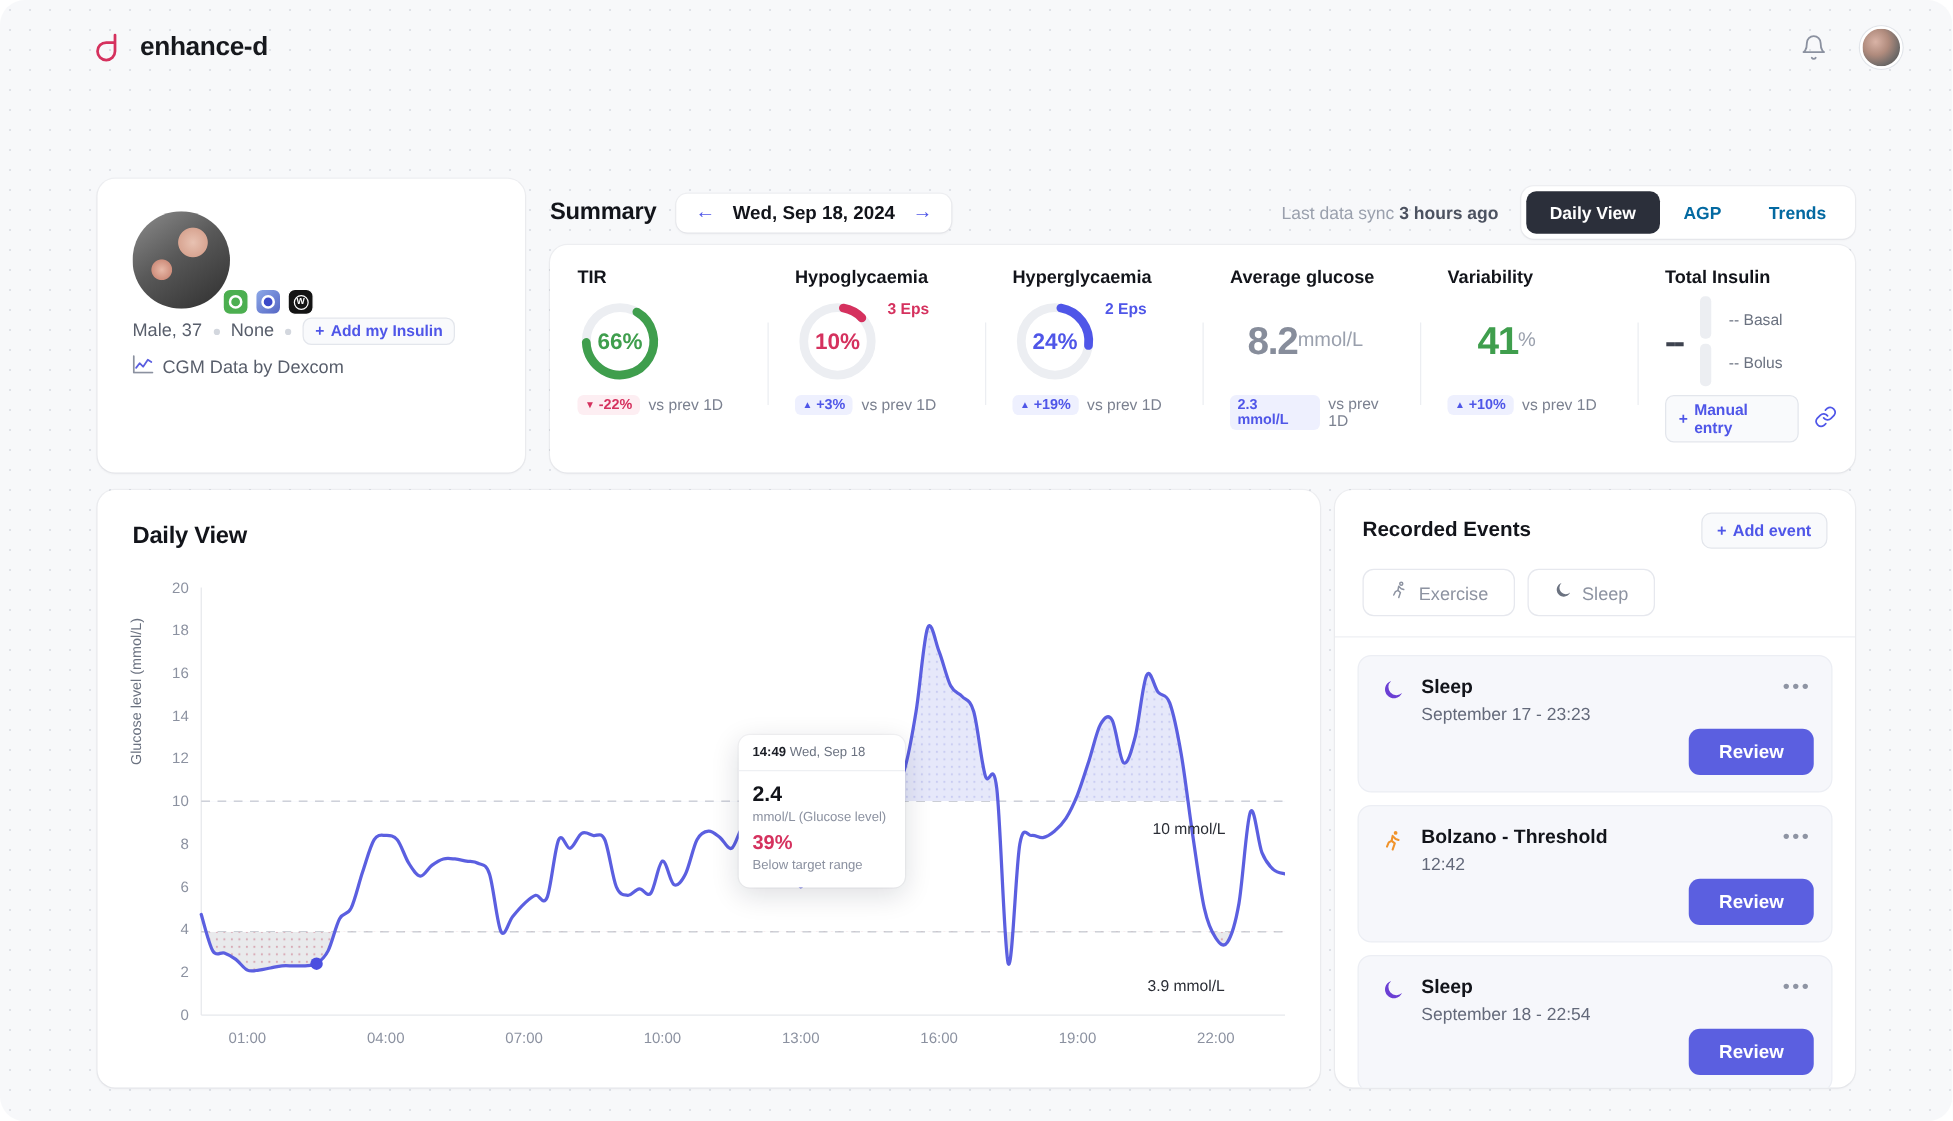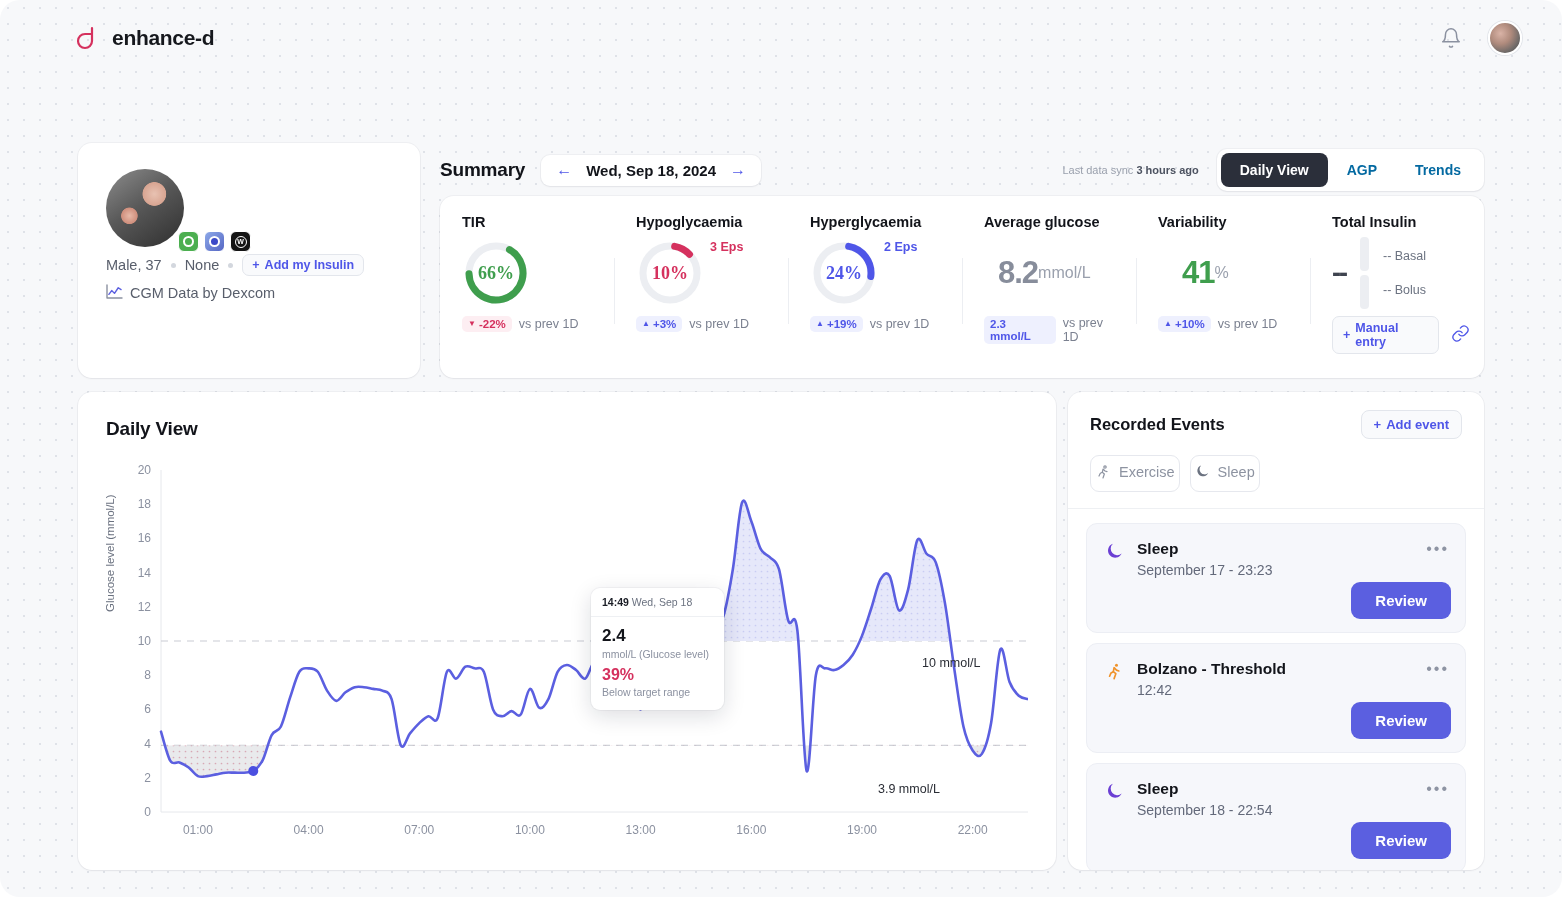--- a/index.html
+++ b/index.html
@@ -110,21 +110,21 @@
     display: flex; align-items: center;
   }
   .summary-title { font-size: 19px; font-weight: 700; color: #12141a; letter-spacing: -0.2px; }
   .date-nav {
     margin-left: 16px; display: flex; align-items: center; gap: 14px;
     background: #ffffff; border-radius: 9px; padding: 7px 15px;
     box-shadow: 0 1px 2px rgba(16,24,40,.05), 0 0 0 1px rgba(16,24,40,.04);
   }
   .date-nav .arrow { color: #4f56e8; font-size: 16px; cursor: pointer; line-height: 1; }
   .date-label { font-size: 15px; font-weight: 700; color: #12141a; }
-  .sync-text { margin-left: auto; font-size: 11px; color: #9aa0ad; white-space: nowrap; }
+  .sync-text { margin-left: auto; font-size: 14px; color: #9aa0ad; white-space: nowrap; }
   .sync-text b { color: #4c5260; font-weight: 700; }
   .tabs {
     margin-left: 18px; display: flex; align-items: center;
     background: #ffffff; border-radius: 10px; padding: 4px;
     box-shadow: 0 1px 2px rgba(16,24,40,.05), 0 0 0 1px rgba(16,24,40,.04);
   }
   .tab {
     padding: 9px 19px; font-size: 14px; font-weight: 700;
     color: #0369a1; border-radius: 8px; cursor: pointer; white-space: nowrap;
   }
@@ -134,21 +134,21 @@
   .metric { flex: 1; padding: 0 14px 0 22px; position: relative; }
   .metric + .metric::before {
     content: ""; position: absolute; left: 0; top: 44px; width: 1px; height: 66px;
     background: #eceef2;
   }
   .metric-label { font-size: 14.5px; font-weight: 700; color: #12141a; }
   .metric-body { height: 86px; display: flex; align-items: center; }
   .donut-wrap { position: relative; width: 68px; height: 68px; }
   .donut-val {
     position: absolute; inset: 0; display: flex; align-items: center; justify-content: center;
-    font-size: 18px; font-weight: 700; font-family: Liberation Serif, serif;
+    font-size: 18px; font-weight: 700;
   }
   .eps {
     margin-left: 6px; align-self: flex-start; margin-top: 10px;
     font-size: 12.5px; font-weight: 600;
   }
   .big-num { font-size: 31px; font-weight: 700; letter-spacing: -1px; }
   .big-unit { font-size: 16px; font-weight: 400; color: #9aa0ad; }
   .metric-foot { display: flex; align-items: center; gap: 7px; font-size: 12.5px; color: #7b8190; }
   .chip {
     display: inline-flex; align-items: center; gap: 3px;
@@ -180,22 +180,22 @@
   #events-card { left: 1068px; top: 392px; width: 416px; height: 478px; overflow: hidden; }
   .ev-head { padding: 18px 22px 0 22px; display: flex; align-items: center; justify-content: space-between; }
   .ev-title { font-size: 16.5px; font-weight: 700; color: #12141a; }
   .add-event {
     display: inline-flex; align-items: center; gap: 5px;
     border: 1px solid #e3e6ec; background: #f9fafc; border-radius: 8px;
     padding: 6px 12px; color: #4f56e8; font-size: 13px; font-weight: 700; cursor: pointer;
   }
   .ev-filters { display: flex; gap: 10px; padding: 16px 22px 16px 22px; border-bottom: 1px solid #eef0f3; }
   .ev-filter {
-    display: inline-flex; align-items: flex-start; gap: 8px;
-    border: 1px solid #e6e8ee; border-radius: 9px; padding: 8px 4px;
+    display: inline-flex; align-items: flex-end; gap: 8px;
+    border: 1px solid #e6e8ee; border-radius: 9px; padding: 8px 20px;
     font-size: 14.5px; color: #8d93a1; background: #fff; cursor: pointer;
   }
   .ev-list { padding: 14px 18px; display: flex; flex-direction: column; gap: 10px; }
   .ev-item {
     position: relative; background: #f6f7fb; border: 1px solid #eceef4;
     border-radius: 11px; padding: 16px 16px 14px 16px; min-height: 110px;
   }
   .ev-row { display: flex; align-items: flex-start; gap: 12px; }
   .ev-icon { width: 22px; height: 22px; display: flex; align-items: center; justify-content: center; font-size: 17px; }
   .ev-name { font-size: 15.5px; font-weight: 700; color: #12141a; }
@@ -480,21 +480,21 @@
         <line x1="55" y1="350" x2="922" y2="350" stroke="#e6e8ec" stroke-width="1"></line>
         <line id="line-high" x1="55" y1="179" x2="922" y2="179" stroke="#c9ccd3" stroke-width="1.2" stroke-dasharray="7 6"></line>
         <line id="line-low" x1="55" y1="283.31" x2="922" y2="283.31" stroke="#c9ccd3" stroke-width="1.2" stroke-dasharray="7 6"></line>
         <path id="area-high" fill="url(#dotfill)" clip-path="url(#above10)" d="M 55 269.63 C 56.537234042553195 274.475, 61.14893617021277 293.57, 64.22340425531915 298.7 C 67.29787234042554 303.83, 70.37234042553192 299.27000000000004, 73.4468085106383 300.41 C 76.5212765957447 301.55, 79.59574468085106 303.26000000000005, 82.67021276595744 305.54 C 85.74468085106383 307.82, 88.81914893617021 312.66499999999996, 91.8936170212766 314.09 C 94.96808510638299 315.515, 98.04255319148936 314.375, 101.11702127659575 314.09 C 104.19148936170214 313.80499999999995, 107.2659574468085 312.95, 110.34042553191489 312.38 C 113.41489361702128 311.81, 116.48936170212765 310.95500000000004, 119.56382978723404 310.67 C 122.63829787234043 310.385, 125.7127659574468 310.67, 128.7872340425532 310.67 C 131.86170212765958 310.67, 134.93617021276594 310.95500000000004, 138.01063829787233 310.67 C 141.08510638297872 310.385, 144.1595744680851 310.955, 147.2340425531915 308.96 C 150.3085106382979 306.965, 153.38297872340425 304.685, 156.45744680851064 298.7 C 159.53191489361703 292.715, 162.6063829787234 278.75, 165.68085106382978 273.05 C 168.75531914893617 267.35, 171.82978723404256 270.77, 174.90425531914894 264.5 C 177.97872340425533 258.23, 181.0531914893617 244.55, 184.12765957446808 235.43 C 187.20212765957447 226.31, 190.27659574468086 214.625, 193.35106382978725 209.78 C 196.42553191489364 204.935, 199.5 206.35999999999999, 202.5744680851064 206.35999999999999 C 205.64893617021278 206.35999999999999, 208.72340425531914 206.075, 211.79787234042553 209.78 C 214.87234042553192 213.485, 217.94680851063828 223.745, 221.02127659574467 228.59 C 224.09574468085106 233.435, 227.17021276595742 238.565, 230.2446808510638 238.85 C 233.3191489361702 239.135, 236.39361702127658 232.58, 239.46808510638297 230.3 C 242.54255319148936 228.02, 245.61702127659572 226.025, 248.6914893617021 225.17000000000002 C 251.7659574468085 224.31500000000003, 254.8404255319149 224.88500000000002, 257.9148936170213 225.17000000000002 C 260.98936170212767 225.455, 264.06382978723406 226.31, 267.13829787234044 226.88 C 270.21276595744683 227.45, 273.28723404255317 226.88, 276.36170212765956 228.59 C 279.43617021276594 230.3, 282.51063829787233 228.02, 285.5851063829787 237.14000000000001 C 288.6595744680851 246.26000000000002, 291.7340425531915 277.61, 294.8085106382979 283.31 C 297.8829787234043 289.01, 300.95744680851067 275.045, 304.03191489361706 271.34000000000003 C 307.10638297872345 267.63500000000005, 310.1808510638298 263.93, 313.25531914893617 261.08 C 316.32978723404256 258.22999999999996, 319.40425531914894 255.095, 322.47872340425533 254.24 C 325.5531914893617 253.38500000000002, 328.6276595744681 263.36, 331.7021276595745 255.95 C 334.7765957446809 248.54, 337.8510638297872 216.335, 340.9255319148936 209.78 C 344 203.225, 347.0744680851064 217.475, 350.1489361702128 216.62 C 353.22340425531917 215.76500000000001, 356.29787234042556 206.36, 359.37234042553195 204.65 C 362.44680851063833 202.94, 365.52127659574467 205.505, 368.59574468085106 206.35999999999999 C 371.67021276595744 207.21499999999997, 374.74468085106383 202.94, 377.8191489361702 209.78 C 380.8936170212766 216.62, 383.96808510638294 239.99, 387.04255319148933 247.4 C 390.1170212765957 254.81, 393.1914893617021 253.955, 396.2659574468085 254.24 C 399.3404255319149 254.525, 402.4148936170212 249.39499999999998, 405.4893617021276 249.10999999999999 C 408.563829787234 248.825, 411.6382978723404 256.23499999999996, 414.7127659574468 252.52999999999997 C 417.78723404255317 248.825, 420.86170212765956 228.01999999999998, 423.93617021276594 226.88 C 427.01063829787233 225.74, 430.0851063829787 243.98, 433.1595744680851 245.69 C 436.2340425531915 247.4, 439.30851063829783 243.125, 442.3829787234042 237.14000000000001 C 445.4574468085106 231.15500000000003, 448.531914893617 215.48000000000002, 451.6063829787234 209.78 C 454.6808510638298 204.07999999999998, 457.75531914893617 203.225, 460.82978723404256 202.94 C 463.90425531914894 202.655, 466.97872340425533 205.79, 470.0531914893617 208.07 C 473.1276595744681 210.35, 476.20212765957444 218.04500000000002, 479.27659574468083 216.62 C 482.3510638297872 215.195, 485.4255319148936 201.23, 488.5 199.51999999999998 C 491.5744680851064 197.80999999999997, 494.6489361702127 202.08499999999998, 497.7234042553191 206.35999999999999 C 500.7978723404255 210.635, 503.87234042553195 221.18, 506.94680851063833 225.17000000000002 C 510.0212765957447 229.16000000000003, 513.0957446808511 231.15500000000003, 516.1702127659574 230.3 C 519.2446808510638 229.445, 522.3191489361702 217.19, 525.3936170212766 220.04 C 528.4680851063829 222.89, 531.5425531914893 247.4, 534.6170212765958 247.4 C 537.6914893617022 247.4, 540.7659574468084 226.31, 543.8404255319149 220.04 C 546.9148936170213 213.76999999999998, 549.9893617021278 214.055, 553.0638297872341 209.78 C 556.1382978723404 205.505, 559.2127659574469 197.81, 562.2872340425532 194.39000000000001 C 565.3617021276596 190.97000000000003, 568.436170212766 191.255, 571.5106382978723 189.26 C 574.5851063829787 187.265, 577.6595744680851 182.42, 580.7340425531916 182.42 C 583.808510638298 182.42, 586.8829787234043 189.82999999999998, 589.9574468085107 189.26 C 593.031914893617 188.69, 596.1063829787233 182.42000000000002, 599.1808510638298 179 C 602.2553191489362 175.57999999999998, 605.3297872340427 173.015, 608.404255319149 168.73999999999998 C 611.4787234042553 164.46499999999997, 614.5531914893618 163.61, 617.6276595744681 153.35000000000002 C 620.7021276595744 143.09000000000003, 623.7765957446809 125.99000000000001, 626.8510638297872 107.18 C 629.9255319148936 88.37, 633 48.470000000000006, 636.0744680851064 40.49000000000001 C 639.1489361702129 32.51000000000001, 642.2234042553191 51.60500000000002, 645.2978723404256 59.30000000000001 C 648.372340425532 66.995, 651.4468085106384 80.67499999999997, 654.5212765957448 86.65999999999997 C 657.5957446808511 92.64499999999997, 660.6702127659576 91.79, 663.7446808510639 95.21000000000001 C 666.8191489361702 98.63000000000001, 669.8936170212767 96.635, 672.968085106383 107.18 C 676.0425531914893 117.72500000000001, 679.1170212765958 148.22000000000003, 682.1914893617021 158.48000000000002 C 685.2659574468084 168.74, 688.3404255319149 143.66, 691.4148936170213 168.73999999999998 C 694.4893617021278 193.81999999999996, 697.5638297872341 301.54999999999995, 700.6382978723404 308.96 C 703.7127659574468 316.37, 706.7872340425532 230.29999999999998, 709.8617021276596 213.2 C 712.9361702127659 196.1, 716.0106382978722 207.21499999999997, 719.0851063829787 206.35999999999999 C 722.1595744680851 205.505, 725.2340425531916 208.64, 728.3085106382979 208.07 C 731.3829787234042 207.5, 734.4574468085107 205.505, 737.531914893617 202.94 C 740.6063829787233 200.375, 743.6808510638298 197.525, 746.7553191489361 192.68 C 749.8297872340424 187.835, 752.9042553191489 181.565, 755.9787234042552 173.87 C 759.0531914893616 166.175, 762.127659574468 155.91500000000002, 765.2021276595744 146.51000000000002 C 768.2765957446809 137.10500000000002, 771.3510638297871 122.85500000000003, 774.4255319148936 117.44000000000003 C 777.5 112.02500000000002, 780.5744680851064 108.88999999999999, 783.6489361702128 114.01999999999998 C 786.7234042553191 119.14999999999998, 789.7978723404256 145.93999999999997, 792.8723404255319 148.21999999999997 C 795.9468085106382 150.49999999999997, 799.0212765957447 139.385, 802.095744680851 127.69999999999999 C 805.1702127659573 116.015, 808.2446808510638 84.09500000000001, 811.3191489361702 78.11000000000001 C 814.3936170212767 72.12500000000001, 817.468085106383 88.08500000000002, 820.5425531914893 91.79000000000002 C 823.6170212765957 95.49500000000002, 826.691489361702 92.075, 829.7659574468084 100.34 C 832.8404255319149 108.605, 835.9148936170213 123.71, 838.9893617021277 141.38 C 842.063829787234 159.04999999999998, 845.1382978723404 185.83999999999997, 848.2127659574468 206.35999999999999 C 851.2872340425531 226.88, 854.3617021276596 250.82, 857.4361702127659 264.5 C 860.5106382978722 278.18, 863.5851063829787 283.88, 866.6595744680851 288.44 C 869.7340425531916 293, 872.8085106382978 296.42, 875.8829787234042 291.86 C 878.9574468085107 287.3, 882.0319148936171 278.465, 885.1063829787234 261.08 C 888.1808510638298 243.695, 891.2553191489362 194.39000000000001, 894.3297872340426 187.55 C 897.4042553191489 180.71, 900.4787234042553 212.345, 903.5531914893617 220.04 C 906.627659574468 227.73499999999999, 909.7021276595744 230.87000000000003, 912.7765957446809 233.72000000000003 C 915.8510638297873 236.57000000000002, 920.4627659574468 236.57000000000002, 922 237.14000000000001 L 922 179 L 55 179 Z"></path>
         <path id="area-low" fill="url(#dotlow)" clip-path="url(#below39)" d="M 55 269.63 C 56.537234042553195 274.475, 61.14893617021277 293.57, 64.22340425531915 298.7 C 67.29787234042554 303.83, 70.37234042553192 299.27000000000004, 73.4468085106383 300.41 C 76.5212765957447 301.55, 79.59574468085106 303.26000000000005, 82.67021276595744 305.54 C 85.74468085106383 307.82, 88.81914893617021 312.66499999999996, 91.8936170212766 314.09 C 94.96808510638299 315.515, 98.04255319148936 314.375, 101.11702127659575 314.09 C 104.19148936170214 313.80499999999995, 107.2659574468085 312.95, 110.34042553191489 312.38 C 113.41489361702128 311.81, 116.48936170212765 310.95500000000004, 119.56382978723404 310.67 C 122.63829787234043 310.385, 125.7127659574468 310.67, 128.7872340425532 310.67 C 131.86170212765958 310.67, 134.93617021276594 310.95500000000004, 138.01063829787233 310.67 C 141.08510638297872 310.385, 144.1595744680851 310.955, 147.2340425531915 308.96 C 150.3085106382979 306.965, 153.38297872340425 304.685, 156.45744680851064 298.7 C 159.53191489361703 292.715, 162.6063829787234 278.75, 165.68085106382978 273.05 C 168.75531914893617 267.35, 171.82978723404256 270.77, 174.90425531914894 264.5 C 177.97872340425533 258.23, 181.0531914893617 244.55, 184.12765957446808 235.43 C 187.20212765957447 226.31, 190.27659574468086 214.625, 193.35106382978725 209.78 C 196.42553191489364 204.935, 199.5 206.35999999999999, 202.5744680851064 206.35999999999999 C 205.64893617021278 206.35999999999999, 208.72340425531914 206.075, 211.79787234042553 209.78 C 214.87234042553192 213.485, 217.94680851063828 223.745, 221.02127659574467 228.59 C 224.09574468085106 233.435, 227.17021276595742 238.565, 230.2446808510638 238.85 C 233.3191489361702 239.135, 236.39361702127658 232.58, 239.46808510638297 230.3 C 242.54255319148936 228.02, 245.61702127659572 226.025, 248.6914893617021 225.17000000000002 C 251.7659574468085 224.31500000000003, 254.8404255319149 224.88500000000002, 257.9148936170213 225.17000000000002 C 260.98936170212767 225.455, 264.06382978723406 226.31, 267.13829787234044 226.88 C 270.21276595744683 227.45, 273.28723404255317 226.88, 276.36170212765956 228.59 C 279.43617021276594 230.3, 282.51063829787233 228.02, 285.5851063829787 237.14000000000001 C 288.6595744680851 246.26000000000002, 291.7340425531915 277.61, 294.8085106382979 283.31 C 297.8829787234043 289.01, 300.95744680851067 275.045, 304.03191489361706 271.34000000000003 C 307.10638297872345 267.63500000000005, 310.1808510638298 263.93, 313.25531914893617 261.08 C 316.32978723404256 258.22999999999996, 319.40425531914894 255.095, 322.47872340425533 254.24 C 325.5531914893617 253.38500000000002, 328.6276595744681 263.36, 331.7021276595745 255.95 C 334.7765957446809 248.54, 337.8510638297872 216.335, 340.9255319148936 209.78 C 344 203.225, 347.0744680851064 217.475, 350.1489361702128 216.62 C 353.22340425531917 215.76500000000001, 356.29787234042556 206.36, 359.37234042553195 204.65 C 362.44680851063833 202.94, 365.52127659574467 205.505, 368.59574468085106 206.35999999999999 C 371.67021276595744 207.21499999999997, 374.74468085106383 202.94, 377.8191489361702 209.78 C 380.8936170212766 216.62, 383.96808510638294 239.99, 387.04255319148933 247.4 C 390.1170212765957 254.81, 393.1914893617021 253.955, 396.2659574468085 254.24 C 399.3404255319149 254.525, 402.4148936170212 249.39499999999998, 405.4893617021276 249.10999999999999 C 408.563829787234 248.825, 411.6382978723404 256.23499999999996, 414.7127659574468 252.52999999999997 C 417.78723404255317 248.825, 420.86170212765956 228.01999999999998, 423.93617021276594 226.88 C 427.01063829787233 225.74, 430.0851063829787 243.98, 433.1595744680851 245.69 C 436.2340425531915 247.4, 439.30851063829783 243.125, 442.3829787234042 237.14000000000001 C 445.4574468085106 231.15500000000003, 448.531914893617 215.48000000000002, 451.6063829787234 209.78 C 454.6808510638298 204.07999999999998, 457.75531914893617 203.225, 460.82978723404256 202.94 C 463.90425531914894 202.655, 466.97872340425533 205.79, 470.0531914893617 208.07 C 473.1276595744681 210.35, 476.20212765957444 218.04500000000002, 479.27659574468083 216.62 C 482.3510638297872 215.195, 485.4255319148936 201.23, 488.5 199.51999999999998 C 491.5744680851064 197.80999999999997, 494.6489361702127 202.08499999999998, 497.7234042553191 206.35999999999999 C 500.7978723404255 210.635, 503.87234042553195 221.18, 506.94680851063833 225.17000000000002 C 510.0212765957447 229.16000000000003, 513.0957446808511 231.15500000000003, 516.1702127659574 230.3 C 519.2446808510638 229.445, 522.3191489361702 217.19, 525.3936170212766 220.04 C 528.4680851063829 222.89, 531.5425531914893 247.4, 534.6170212765958 247.4 C 537.6914893617022 247.4, 540.7659574468084 226.31, 543.8404255319149 220.04 C 546.9148936170213 213.76999999999998, 549.9893617021278 214.055, 553.0638297872341 209.78 C 556.1382978723404 205.505, 559.2127659574469 197.81, 562.2872340425532 194.39000000000001 C 565.3617021276596 190.97000000000003, 568.436170212766 191.255, 571.5106382978723 189.26 C 574.5851063829787 187.265, 577.6595744680851 182.42, 580.7340425531916 182.42 C 583.808510638298 182.42, 586.8829787234043 189.82999999999998, 589.9574468085107 189.26 C 593.031914893617 188.69, 596.1063829787233 182.42000000000002, 599.1808510638298 179 C 602.2553191489362 175.57999999999998, 605.3297872340427 173.015, 608.404255319149 168.73999999999998 C 611.4787234042553 164.46499999999997, 614.5531914893618 163.61, 617.6276595744681 153.35000000000002 C 620.7021276595744 143.09000000000003, 623.7765957446809 125.99000000000001, 626.8510638297872 107.18 C 629.9255319148936 88.37, 633 48.470000000000006, 636.0744680851064 40.49000000000001 C 639.1489361702129 32.51000000000001, 642.2234042553191 51.60500000000002, 645.2978723404256 59.30000000000001 C 648.372340425532 66.995, 651.4468085106384 80.67499999999997, 654.5212765957448 86.65999999999997 C 657.5957446808511 92.64499999999997, 660.6702127659576 91.79, 663.7446808510639 95.21000000000001 C 666.8191489361702 98.63000000000001, 669.8936170212767 96.635, 672.968085106383 107.18 C 676.0425531914893 117.72500000000001, 679.1170212765958 148.22000000000003, 682.1914893617021 158.48000000000002 C 685.2659574468084 168.74, 688.3404255319149 143.66, 691.4148936170213 168.73999999999998 C 694.4893617021278 193.81999999999996, 697.5638297872341 301.54999999999995, 700.6382978723404 308.96 C 703.7127659574468 316.37, 706.7872340425532 230.29999999999998, 709.8617021276596 213.2 C 712.9361702127659 196.1, 716.0106382978722 207.21499999999997, 719.0851063829787 206.35999999999999 C 722.1595744680851 205.505, 725.2340425531916 208.64, 728.3085106382979 208.07 C 731.3829787234042 207.5, 734.4574468085107 205.505, 737.531914893617 202.94 C 740.6063829787233 200.375, 743.6808510638298 197.525, 746.7553191489361 192.68 C 749.8297872340424 187.835, 752.9042553191489 181.565, 755.9787234042552 173.87 C 759.0531914893616 166.175, 762.127659574468 155.91500000000002, 765.2021276595744 146.51000000000002 C 768.2765957446809 137.10500000000002, 771.3510638297871 122.85500000000003, 774.4255319148936 117.44000000000003 C 777.5 112.02500000000002, 780.5744680851064 108.88999999999999, 783.6489361702128 114.01999999999998 C 786.7234042553191 119.14999999999998, 789.7978723404256 145.93999999999997, 792.8723404255319 148.21999999999997 C 795.9468085106382 150.49999999999997, 799.0212765957447 139.385, 802.095744680851 127.69999999999999 C 805.1702127659573 116.015, 808.2446808510638 84.09500000000001, 811.3191489361702 78.11000000000001 C 814.3936170212767 72.12500000000001, 817.468085106383 88.08500000000002, 820.5425531914893 91.79000000000002 C 823.6170212765957 95.49500000000002, 826.691489361702 92.075, 829.7659574468084 100.34 C 832.8404255319149 108.605, 835.9148936170213 123.71, 838.9893617021277 141.38 C 842.063829787234 159.04999999999998, 845.1382978723404 185.83999999999997, 848.2127659574468 206.35999999999999 C 851.2872340425531 226.88, 854.3617021276596 250.82, 857.4361702127659 264.5 C 860.5106382978722 278.18, 863.5851063829787 283.88, 866.6595744680851 288.44 C 869.7340425531916 293, 872.8085106382978 296.42, 875.8829787234042 291.86 C 878.9574468085107 287.3, 882.0319148936171 278.465, 885.1063829787234 261.08 C 888.1808510638298 243.695, 891.2553191489362 194.39000000000001, 894.3297872340426 187.55 C 897.4042553191489 180.71, 900.4787234042553 212.345, 903.5531914893617 220.04 C 906.627659574468 227.73499999999999, 909.7021276595744 230.87000000000003, 912.7765957446809 233.72000000000003 C 915.8510638297873 236.57000000000002, 920.4627659574468 236.57000000000002, 922 237.14000000000001 L 922 283.31 L 55 283.31 Z"></path>
         <path id="gluc-line" fill="none" stroke="#5b5fe0" stroke-width="2.6" stroke-linejoin="round" stroke-linecap="round" d="M 55 269.63 C 56.537234042553195 274.475, 61.14893617021277 293.57, 64.22340425531915 298.7 C 67.29787234042554 303.83, 70.37234042553192 299.27000000000004, 73.4468085106383 300.41 C 76.5212765957447 301.55, 79.59574468085106 303.26000000000005, 82.67021276595744 305.54 C 85.74468085106383 307.82, 88.81914893617021 312.66499999999996, 91.8936170212766 314.09 C 94.96808510638299 315.515, 98.04255319148936 314.375, 101.11702127659575 314.09 C 104.19148936170214 313.80499999999995, 107.2659574468085 312.95, 110.34042553191489 312.38 C 113.41489361702128 311.81, 116.48936170212765 310.95500000000004, 119.56382978723404 310.67 C 122.63829787234043 310.385, 125.7127659574468 310.67, 128.7872340425532 310.67 C 131.86170212765958 310.67, 134.93617021276594 310.95500000000004, 138.01063829787233 310.67 C 141.08510638297872 310.385, 144.1595744680851 310.955, 147.2340425531915 308.96 C 150.3085106382979 306.965, 153.38297872340425 304.685, 156.45744680851064 298.7 C 159.53191489361703 292.715, 162.6063829787234 278.75, 165.68085106382978 273.05 C 168.75531914893617 267.35, 171.82978723404256 270.77, 174.90425531914894 264.5 C 177.97872340425533 258.23, 181.0531914893617 244.55, 184.12765957446808 235.43 C 187.20212765957447 226.31, 190.27659574468086 214.625, 193.35106382978725 209.78 C 196.42553191489364 204.935, 199.5 206.35999999999999, 202.5744680851064 206.35999999999999 C 205.64893617021278 206.35999999999999, 208.72340425531914 206.075, 211.79787234042553 209.78 C 214.87234042553192 213.485, 217.94680851063828 223.745, 221.02127659574467 228.59 C 224.09574468085106 233.435, 227.17021276595742 238.565, 230.2446808510638 238.85 C 233.3191489361702 239.135, 236.39361702127658 232.58, 239.46808510638297 230.3 C 242.54255319148936 228.02, 245.61702127659572 226.025, 248.6914893617021 225.17000000000002 C 251.7659574468085 224.31500000000003, 254.8404255319149 224.88500000000002, 257.9148936170213 225.17000000000002 C 260.98936170212767 225.455, 264.06382978723406 226.31, 267.13829787234044 226.88 C 270.21276595744683 227.45, 273.28723404255317 226.88, 276.36170212765956 228.59 C 279.43617021276594 230.3, 282.51063829787233 228.02, 285.5851063829787 237.14000000000001 C 288.6595744680851 246.26000000000002, 291.7340425531915 277.61, 294.8085106382979 283.31 C 297.8829787234043 289.01, 300.95744680851067 275.045, 304.03191489361706 271.34000000000003 C 307.10638297872345 267.63500000000005, 310.1808510638298 263.93, 313.25531914893617 261.08 C 316.32978723404256 258.22999999999996, 319.40425531914894 255.095, 322.47872340425533 254.24 C 325.5531914893617 253.38500000000002, 328.6276595744681 263.36, 331.7021276595745 255.95 C 334.7765957446809 248.54, 337.8510638297872 216.335, 340.9255319148936 209.78 C 344 203.225, 347.0744680851064 217.475, 350.1489361702128 216.62 C 353.22340425531917 215.76500000000001, 356.29787234042556 206.36, 359.37234042553195 204.65 C 362.44680851063833 202.94, 365.52127659574467 205.505, 368.59574468085106 206.35999999999999 C 371.67021276595744 207.21499999999997, 374.74468085106383 202.94, 377.8191489361702 209.78 C 380.8936170212766 216.62, 383.96808510638294 239.99, 387.04255319148933 247.4 C 390.1170212765957 254.81, 393.1914893617021 253.955, 396.2659574468085 254.24 C 399.3404255319149 254.525, 402.4148936170212 249.39499999999998, 405.4893617021276 249.10999999999999 C 408.563829787234 248.825, 411.6382978723404 256.23499999999996, 414.7127659574468 252.52999999999997 C 417.78723404255317 248.825, 420.86170212765956 228.01999999999998, 423.93617021276594 226.88 C 427.01063829787233 225.74, 430.0851063829787 243.98, 433.1595744680851 245.69 C 436.2340425531915 247.4, 439.30851063829783 243.125, 442.3829787234042 237.14000000000001 C 445.4574468085106 231.15500000000003, 448.531914893617 215.48000000000002, 451.6063829787234 209.78 C 454.6808510638298 204.07999999999998, 457.75531914893617 203.225, 460.82978723404256 202.94 C 463.90425531914894 202.655, 466.97872340425533 205.79, 470.0531914893617 208.07 C 473.1276595744681 210.35, 476.20212765957444 218.04500000000002, 479.27659574468083 216.62 C 482.3510638297872 215.195, 485.4255319148936 201.23, 488.5 199.51999999999998 C 491.5744680851064 197.80999999999997, 494.6489361702127 202.08499999999998, 497.7234042553191 206.35999999999999 C 500.7978723404255 210.635, 503.87234042553195 221.18, 506.94680851063833 225.17000000000002 C 510.0212765957447 229.16000000000003, 513.0957446808511 231.15500000000003, 516.1702127659574 230.3 C 519.2446808510638 229.445, 522.3191489361702 217.19, 525.3936170212766 220.04 C 528.4680851063829 222.89, 531.5425531914893 247.4, 534.6170212765958 247.4 C 537.6914893617022 247.4, 540.7659574468084 226.31, 543.8404255319149 220.04 C 546.9148936170213 213.76999999999998, 549.9893617021278 214.055, 553.0638297872341 209.78 C 556.1382978723404 205.505, 559.2127659574469 197.81, 562.2872340425532 194.39000000000001 C 565.3617021276596 190.97000000000003, 568.436170212766 191.255, 571.5106382978723 189.26 C 574.5851063829787 187.265, 577.6595744680851 182.42, 580.7340425531916 182.42 C 583.808510638298 182.42, 586.8829787234043 189.82999999999998, 589.9574468085107 189.26 C 593.031914893617 188.69, 596.1063829787233 182.42000000000002, 599.1808510638298 179 C 602.2553191489362 175.57999999999998, 605.3297872340427 173.015, 608.404255319149 168.73999999999998 C 611.4787234042553 164.46499999999997, 614.5531914893618 163.61, 617.6276595744681 153.35000000000002 C 620.7021276595744 143.09000000000003, 623.7765957446809 125.99000000000001, 626.8510638297872 107.18 C 629.9255319148936 88.37, 633 48.470000000000006, 636.0744680851064 40.49000000000001 C 639.1489361702129 32.51000000000001, 642.2234042553191 51.60500000000002, 645.2978723404256 59.30000000000001 C 648.372340425532 66.995, 651.4468085106384 80.67499999999997, 654.5212765957448 86.65999999999997 C 657.5957446808511 92.64499999999997, 660.6702127659576 91.79, 663.7446808510639 95.21000000000001 C 666.8191489361702 98.63000000000001, 669.8936170212767 96.635, 672.968085106383 107.18 C 676.0425531914893 117.72500000000001, 679.1170212765958 148.22000000000003, 682.1914893617021 158.48000000000002 C 685.2659574468084 168.74, 688.3404255319149 143.66, 691.4148936170213 168.73999999999998 C 694.4893617021278 193.81999999999996, 697.5638297872341 301.54999999999995, 700.6382978723404 308.96 C 703.7127659574468 316.37, 706.7872340425532 230.29999999999998, 709.8617021276596 213.2 C 712.9361702127659 196.1, 716.0106382978722 207.21499999999997, 719.0851063829787 206.35999999999999 C 722.1595744680851 205.505, 725.2340425531916 208.64, 728.3085106382979 208.07 C 731.3829787234042 207.5, 734.4574468085107 205.505, 737.531914893617 202.94 C 740.6063829787233 200.375, 743.6808510638298 197.525, 746.7553191489361 192.68 C 749.8297872340424 187.835, 752.9042553191489 181.565, 755.9787234042552 173.87 C 759.0531914893616 166.175, 762.127659574468 155.91500000000002, 765.2021276595744 146.51000000000002 C 768.2765957446809 137.10500000000002, 771.3510638297871 122.85500000000003, 774.4255319148936 117.44000000000003 C 777.5 112.02500000000002, 780.5744680851064 108.88999999999999, 783.6489361702128 114.01999999999998 C 786.7234042553191 119.14999999999998, 789.7978723404256 145.93999999999997, 792.8723404255319 148.21999999999997 C 795.9468085106382 150.49999999999997, 799.0212765957447 139.385, 802.095744680851 127.69999999999999 C 805.1702127659573 116.015, 808.2446808510638 84.09500000000001, 811.3191489361702 78.11000000000001 C 814.3936170212767 72.12500000000001, 817.468085106383 88.08500000000002, 820.5425531914893 91.79000000000002 C 823.6170212765957 95.49500000000002, 826.691489361702 92.075, 829.7659574468084 100.34 C 832.8404255319149 108.605, 835.9148936170213 123.71, 838.9893617021277 141.38 C 842.063829787234 159.04999999999998, 845.1382978723404 185.83999999999997, 848.2127659574468 206.35999999999999 C 851.2872340425531 226.88, 854.3617021276596 250.82, 857.4361702127659 264.5 C 860.5106382978722 278.18, 863.5851063829787 283.88, 866.6595744680851 288.44 C 869.7340425531916 293, 872.8085106382978 296.42, 875.8829787234042 291.86 C 878.9574468085107 287.3, 882.0319148936171 278.465, 885.1063829787234 261.08 C 888.1808510638298 243.695, 891.2553191489362 194.39000000000001, 894.3297872340426 187.55 C 897.4042553191489 180.71, 900.4787234042553 212.345, 903.5531914893617 220.04 C 906.627659574468 227.73499999999999, 909.7021276595744 230.87000000000003, 912.7765957446809 233.72000000000003 C 915.8510638297873 236.57000000000002, 920.4627659574468 236.57000000000002, 922 237.14000000000001"></path>
         <circle id="hl-point" cx="147.2340425531915" cy="308.96" r="5" fill="#4b4fe0"></circle>
       </svg>
 
       <span class="band-label" id="lbl-high" style="left: 816px; top: 161px;">10 mmol/L</span>
-      <span class="band-label" id="lbl-low" style="left: 772px; top: 287.31px;">3.9 mmol/L</span>
+      <span class="band-label" id="lbl-low" style="left: 812px; top: 287.31px;">3.9 mmol/L</span>
 
       <div class="tooltip">
         <div class="tt-head">
           <b>14:49</b>
           <span>Wed, Sep 18</span>
         </div>
         <div class="tt-body">
           <div class="tt-val">2.4</div>
           <div class="tt-unit">mmol/L (Glucose level)</div>
           <div class="tt-pct">39%</div>

